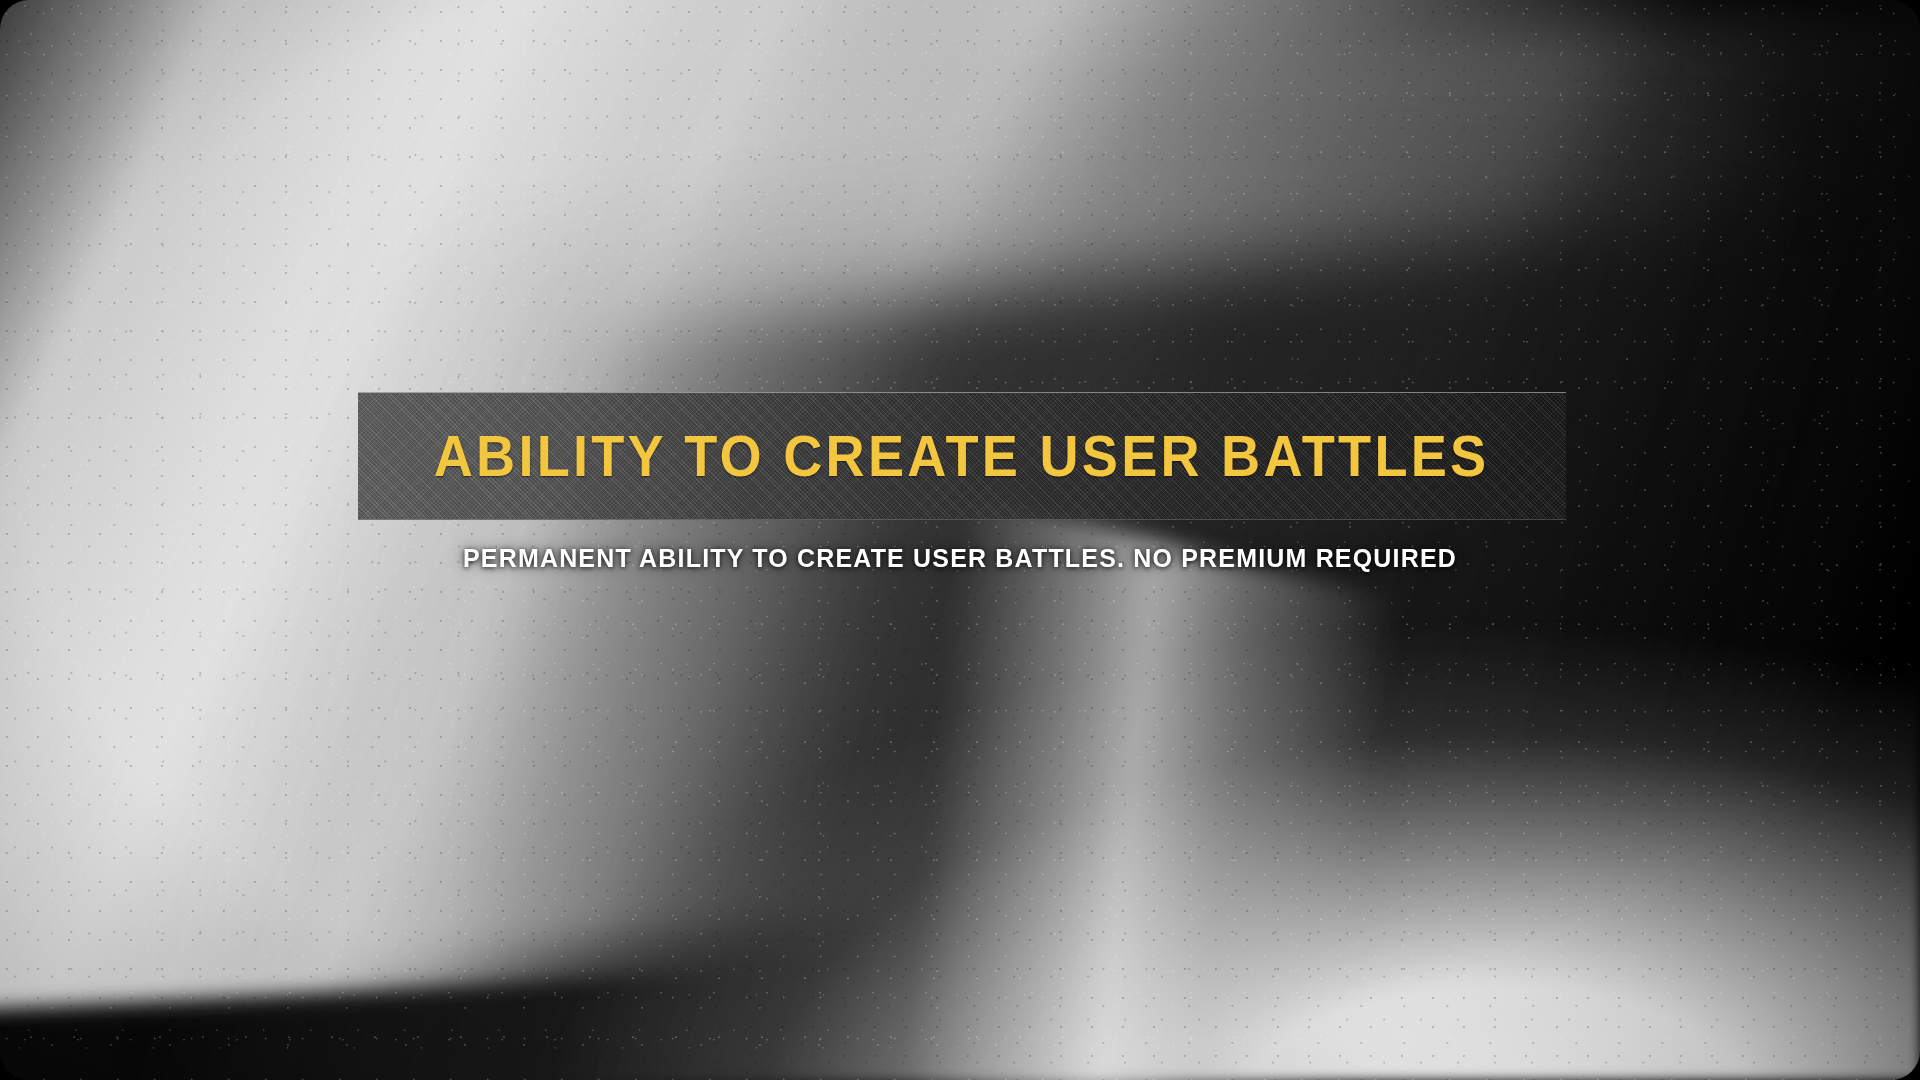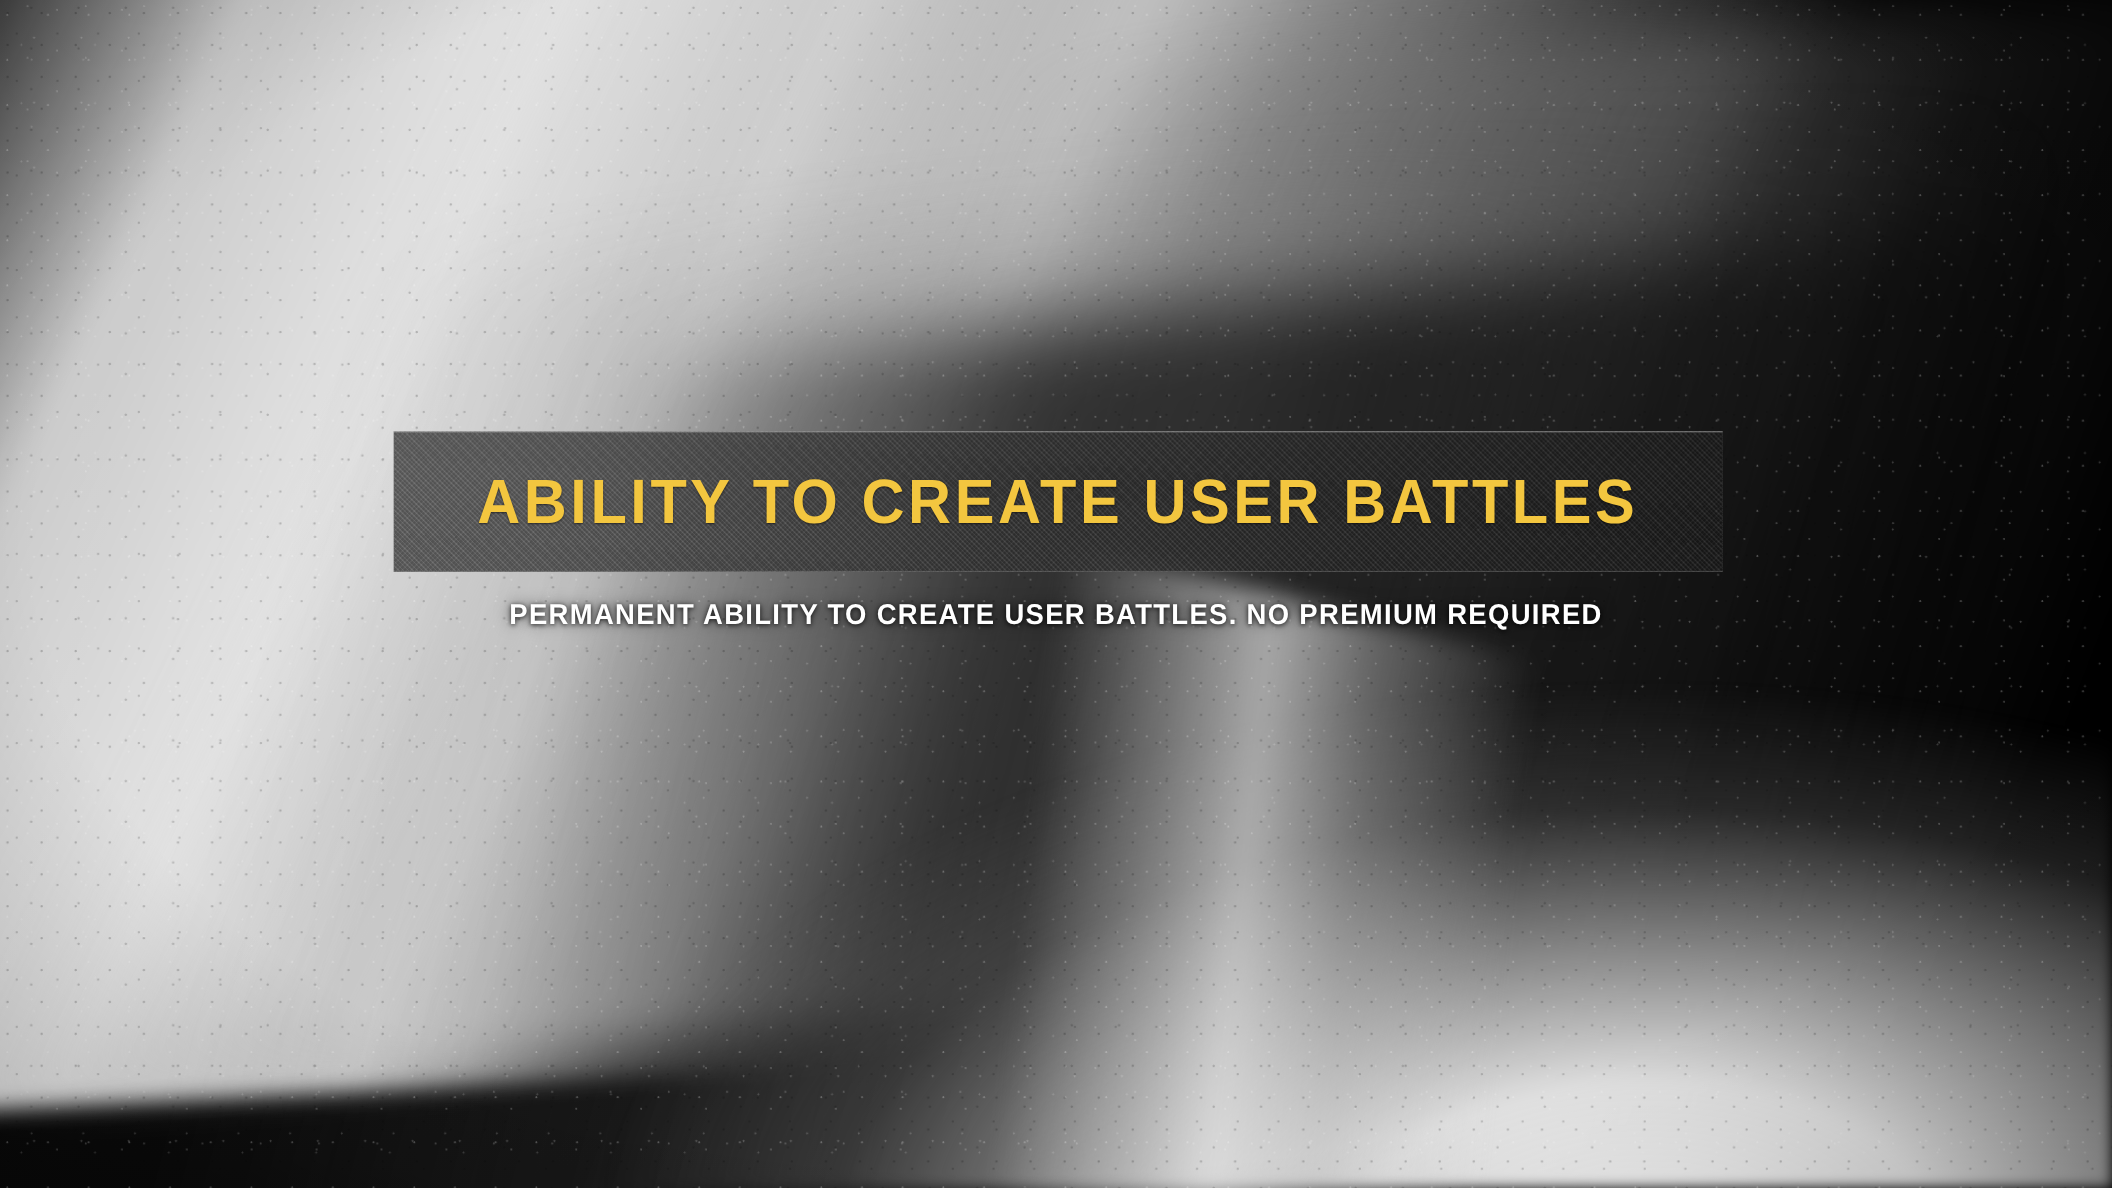--- a/index.html
+++ b/index.html
@@ -12,20 +12,21 @@
     background:#000;
     font-family:"Liberation Sans", sans-serif;
   }
 
   #slide {
     position:relative;
     width:1920px;
     height:1080px;
     overflow:hidden;
     background:#050505;
+    border-radius:29px;
   }
 
   
   .bg-layer { position:absolute; inset:0; pointer-events:none; }
 
   
   .bg-base {
     background:
       radial-gradient(120% 90% at 12% 88%, #0b0b0b 0%, #000 62%),
       linear-gradient(135deg, #000 0%, #060606 40%, #010101 100%);

